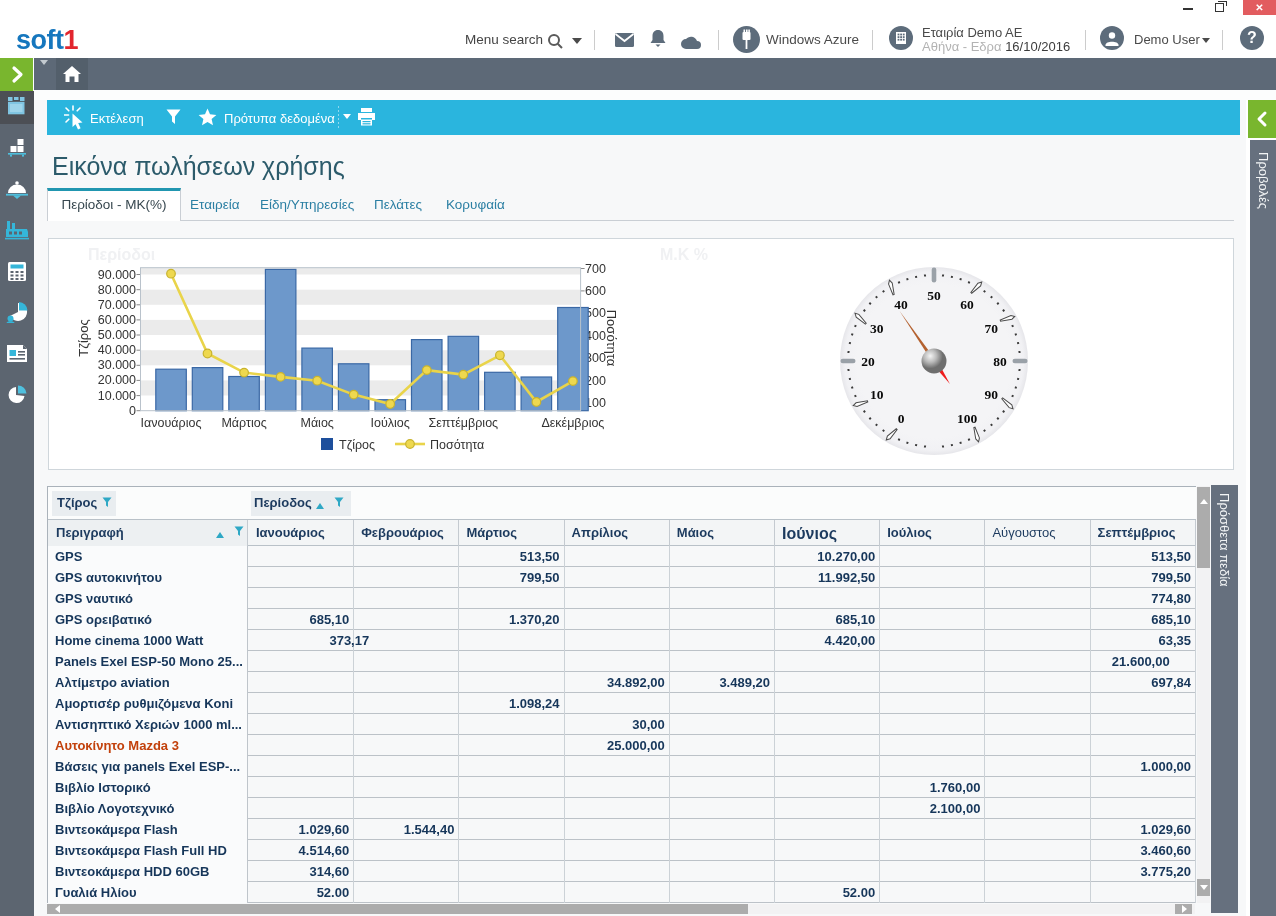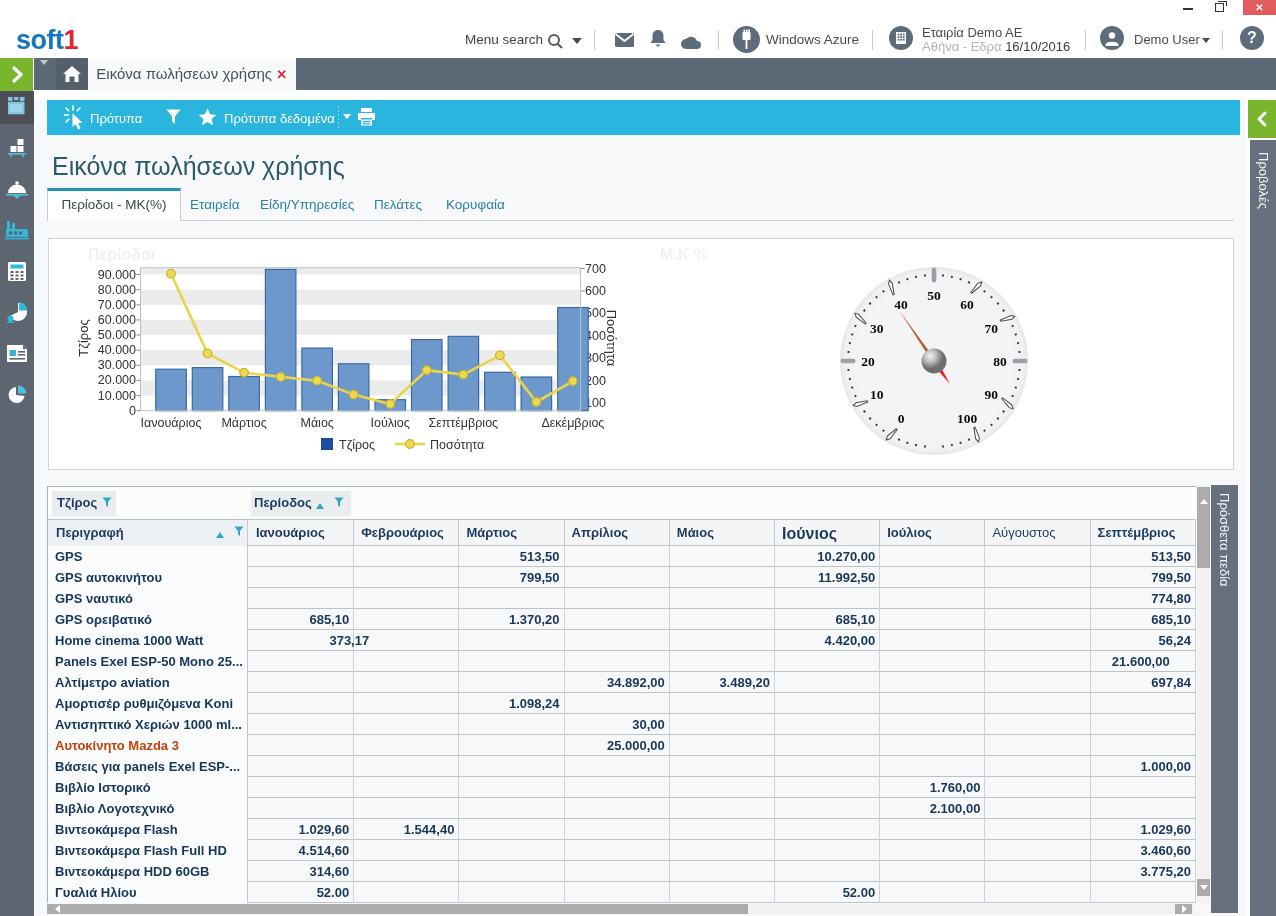--- a/index.html
+++ b/index.html
@@ -112,21 +112,20 @@
   <div class="abs hsep" style="left:1222px;"></div>
   <div class="abs circ" style="left:1240px;top:26px;width:24px;height:24px;font-size:16px;font-weight:bold;line-height:24px;">?</div>
   <div class="abs" id="tabbar"></div>
   <div class="abs" id="greenbtn"><svg width="33" height="33" viewBox="0 0 33 33">
         <path d="M14 10 L21 16.5 L14 23" fill="none" stroke="#fff" stroke-width="3.2" stroke-linecap="round" stroke-linejoin="round"></path>
       </svg></div>
   <div class="abs" style="left:40px;top:60px;width:0;height:0;border:4.5px solid transparent;border-top:5.5px solid #c3cad0;"></div>
   <div class="abs" id="hometab"><svg width="32" height="32" viewBox="0 0 32 32">
         <path d="M16 8 L25 16 L22.5 16 L22.5 24 L18.5 24 L18.5 18.5 L13.5 18.5 L13.5 24 L9.5 24 L9.5 16 L7 16 Z" fill="#fff"></path>
       </svg></div>
-  <div class="abs" id="activetab">&nbsp;&nbsp;Εικόνα πωλήσεων χρήσης <span style="color:#d62e3a;font-weight:bold;font-size:13px;">✕</span></div>
   <div class="abs" id="sidebar"></div>
   <div class="abs" id="sbsel"></div>
   <svg class="abs" style="left:7px;top:97px;" width="20" height="18" viewBox="0 0 20 18">
       <g fill="#80c5e2">
         <rect x="1" y="0" width="4.5" height="4"></rect>
         <rect x="7" y="0" width="4.5" height="3"></rect>
         <rect x="13" y="0" width="4.5" height="4"></rect>
         <rect x="1" y="4.8" width="16.5" height="12.5"></rect>
       </g>
       <rect x="3" y="7" width="12.5" height="8" fill="#9ed4ea"></rect>
@@ -202,21 +201,21 @@
   <svg class="abs" style="left:64px;top:105px;" width="24" height="26" viewBox="0 0 24 26">
       <g stroke="#fff" stroke-width="1.6" stroke-linecap="round">
         <line x1="9" y1="1" x2="9" y2="5"></line>
         <line x1="2" y1="3" x2="4.8" y2="5.8"></line>
         <line x1="0.5" y1="10" x2="4.5" y2="10"></line>
         <line x1="2" y1="17" x2="4.8" y2="14.2"></line>
         <line x1="16" y1="3" x2="13.2" y2="5.8"></line>
       </g>
       <path d="M8.5 8.5 L18.5 17.5 L14.2 18 L16.6 23.2 L14 24.4 L11.6 19.2 L8.5 22 Z" fill="#fff"></path>
     </svg>
-  <div class="abs" style="left:90px;top:111px;font-size:13px;color:#fff;">Πρότυπα</div>
+  <div class="abs" style="left:90px;top:111px;font-size:13px;color:#fff;">Εκτέλεση</div>
   <svg class="abs" style="left:166px;top:109px;" width="15" height="16" viewBox="0 0 15 16">
       <path d="M0.5 0.5 L14.5 0.5 L9 7.5 L9 15 L6 12.5 L6 7.5 Z" fill="#fff"></path>
     </svg>
   <svg class="abs" style="left:198px;top:108px;" width="19" height="18" viewBox="0 0 19 18">
       <path d="M9.5 0.6 L12 6.3 L18.4 6.9 L13.6 11 L15 17.2 L9.5 14 L4 17.2 L5.4 11 L0.6 6.9 L7 6.3 Z" fill="#fff"></path>
     </svg>
   <div class="abs" style="left:224px;top:111px;font-size:13px;color:#fff;">Πρότυπα δεδομένα</div>
   <div class="abs" style="left:338px;top:106px;width:1px;height:23px;background:repeating-linear-gradient(#8fd8ef 0 2px, transparent 2px 4px);"></div>
   <div class="abs" style="left:343px;top:114px;width:0;height:0;border:4.5px solid transparent;border-top:5.5px solid #fff;"></div>
   <svg class="abs" style="left:357px;top:108px;" width="19" height="18" viewBox="0 0 19 18">
@@ -518,21 +517,21 @@
   <div class="abs" style="left:201px;top:146px;width:100.19999999999999px;text-align:right;font-size:13px;font-weight:bold;color:#16365a;margin-left:20px;">373,17</div>
   <div class="abs" style="left:306.2px;top:143px;width:105.19999999999999px;height:21px;border-right:1px solid #ccd2d7;"></div>
   <div class="abs" style="left:411.4px;top:143px;width:105.20000000000005px;height:21px;border-right:1px solid #ccd2d7;"></div>
   <div class="abs" style="left:516.6px;top:143px;width:105.19999999999993px;height:21px;border-right:1px solid #ccd2d7;"></div>
   <div class="abs" style="left:621.8px;top:143px;width:105.20000000000005px;height:21px;border-right:1px solid #ccd2d7;"></div>
   <div class="abs" style="left:727.0px;top:143px;width:105.20000000000005px;height:21px;border-right:1px solid #ccd2d7;"></div>
   <div class="abs" style="left:727.0px;top:146px;width:100.20000000000005px;text-align:right;font-size:13px;font-weight:bold;color:#16365a;">4.420,00</div>
   <div class="abs" style="left:832.2px;top:143px;width:105.19999999999993px;height:21px;border-right:1px solid #ccd2d7;"></div>
   <div class="abs" style="left:937.4px;top:143px;width:105.19999999999993px;height:21px;border-right:1px solid #ccd2d7;"></div>
   <div class="abs" style="left:1042.6px;top:143px;width:105.40000000000009px;height:21px;border-right:1px solid #ccd2d7;"></div>
-  <div class="abs" style="left:1042.6px;top:146px;width:100.40000000000009px;text-align:right;font-size:13px;font-weight:bold;color:#16365a;">56,24</div>
+  <div class="abs" style="left:1042.6px;top:146px;width:100.40000000000009px;text-align:right;font-size:13px;font-weight:bold;color:#16365a;">63,35</div>
   <div class="abs" style="left:0;top:164px;width:1148px;height:21px;border-bottom:1px solid #bcc2c8;background:#f7f8f9;"></div>
   <div class="abs" style="left:0;top:164px;width:200px;height:21px;border-right:1px solid #bfc5cb;background:#fafbfc;"></div>
   <div class="abs" style="left:7px;top:167px;font-size:13px;font-weight:bold;color:#16365a;white-space:nowrap;">Panels Exel ESP-50 Mono 25...</div>
   <div class="abs" style="left:201px;top:164px;width:105.19999999999999px;height:21px;border-right:1px solid #ccd2d7;"></div>
   <div class="abs" style="left:306.2px;top:164px;width:105.19999999999999px;height:21px;border-right:1px solid #ccd2d7;"></div>
   <div class="abs" style="left:411.4px;top:164px;width:105.20000000000005px;height:21px;border-right:1px solid #ccd2d7;"></div>
   <div class="abs" style="left:516.6px;top:164px;width:105.19999999999993px;height:21px;border-right:1px solid #ccd2d7;"></div>
   <div class="abs" style="left:621.8px;top:164px;width:105.20000000000005px;height:21px;border-right:1px solid #ccd2d7;"></div>
   <div class="abs" style="left:727.0px;top:164px;width:105.20000000000005px;height:21px;border-right:1px solid #ccd2d7;"></div>
   <div class="abs" style="left:832.2px;top:164px;width:105.19999999999993px;height:21px;border-right:1px solid #ccd2d7;"></div>

